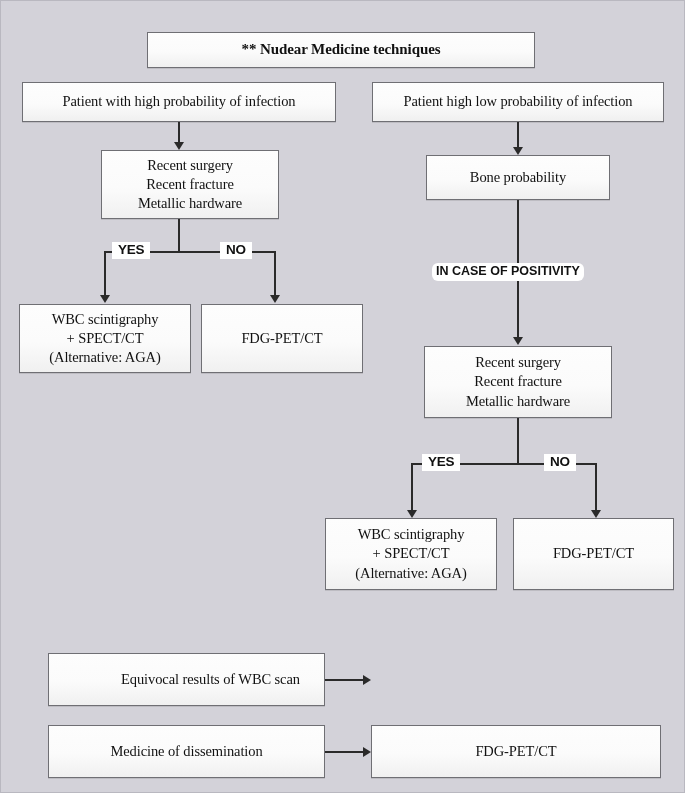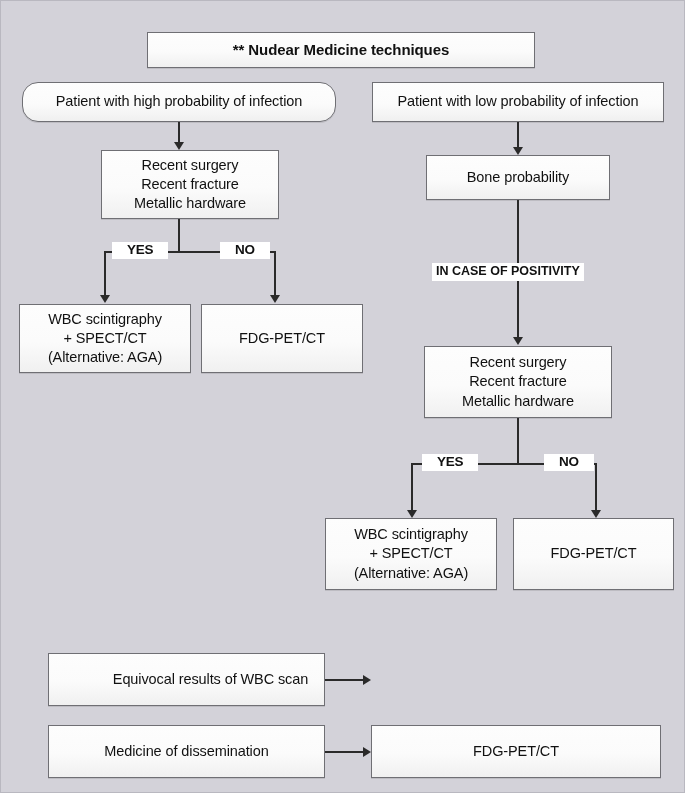--- a/index.html
+++ b/index.html
@@ -38,21 +38,21 @@
     line-height: 1.32;
     letter-spacing: -0.1px;
     box-shadow: 0 1px 0 rgba(0,0,0,0.10);
   }
   .node .lines {
     display: block;
     width: 100%;
     padding: 0 4px;
     box-sizing: border-box;
   }
-  .node .ln { display: block; white-space: nowrap; }
+  .node .ln { display: block; white-space: nowrap; font-family: Liberation Serif, serif; }
 
   .title-node {
     font-weight: bold;
     font-size: 15px;
   }
 
   
   .vline {
     position: absolute;
     width: 2px;
@@ -82,21 +82,21 @@
     border-left: 8px solid #2a2a2a;
   }
 
   
   .edge-label {
     position: absolute;
     background: #ffffff;
     color: #111111;
     font-size: 13.5px;
     font-weight: bold;
-    padding: 1px 15px;
+    padding: 1px 6px;
     white-space: nowrap;
     line-height: 1.1;
     letter-spacing: -0.2px;
   }
   .edge-label.wide {
     font-size: 12.5px;
     letter-spacing: 0px;
     padding: 2px 4px;
   }
 </style>
@@ -104,21 +104,21 @@
 <body>
 
 <div id="canvas">
 
   <div class="node title-node" style="left:146px; top:31px; width:388px; height:36px;">
     <span class="lines">
       <span class="ln">** Nudear Medicine techniques</span>
     </span>
   </div>
 
-  <div class="node" style="left:21px; top:81px; width:314px; height:40px;border-radius:16px;">
+  <div class="node" style="left:21px; top:81px; width:314px; height:40px;">
     <span class="lines">
       <span class="ln">Patient with high probability of infection</span>
     </span>
   </div>
 
   <div class="vline" style="left:177px; top:121px; height:23px;"></div>
   <div class="arrow-down" style="left:173px; top:141px;"></div>
 
   <div class="node" style="left:100px; top:149px; width:178px; height:69px;">
     <span class="lines">
@@ -148,36 +148,36 @@
   </div>
 
   <div class="node" style="left:200px; top:303px; width:162px; height:69px;">
     <span class="lines">
       <span class="ln">FDG-PET/CT</span>
     </span>
   </div>
 
   <div class="node" style="left:371px; top:81px; width:292px; height:40px;">
     <span class="lines">
-      <span class="ln">Patient with low probability of infection</span>
+      <span class="ln">Patient high low probability of infection</span>
     </span>
   </div>
 
   <div class="vline" style="left:516px; top:121px; height:28px;"></div>
   <div class="arrow-down" style="left:512px; top:146px;"></div>
 
   <div class="node" style="left:425px; top:154px; width:184px; height:45px;">
     <span class="lines">
       <span class="ln">Bone probability</span>
     </span>
   </div>
 
   <div class="vline" style="left:516px; top:199px; height:140px;"></div>
   <div class="arrow-down" style="left:512px; top:336px;"></div>
-  <div class="edge-label wide" style="left:431px; top:262px;">IN CASE OF POSITIVITY</div>
+  <div class="edge-label wide" style="left:431px; top:262px;border-radius:6px;">IN CASE OF POSITIVITY</div>
 
   <div class="node" style="left:423px; top:345px; width:188px; height:72px;">
     <span class="lines">
       <span class="ln">Recent surgery</span>
       <span class="ln">Recent fracture</span>
       <span class="ln">Metallic hardware</span>
     </span>
   </div>
 
   <div class="vline" style="left:516px; top:417px; height:46px;"></div>

